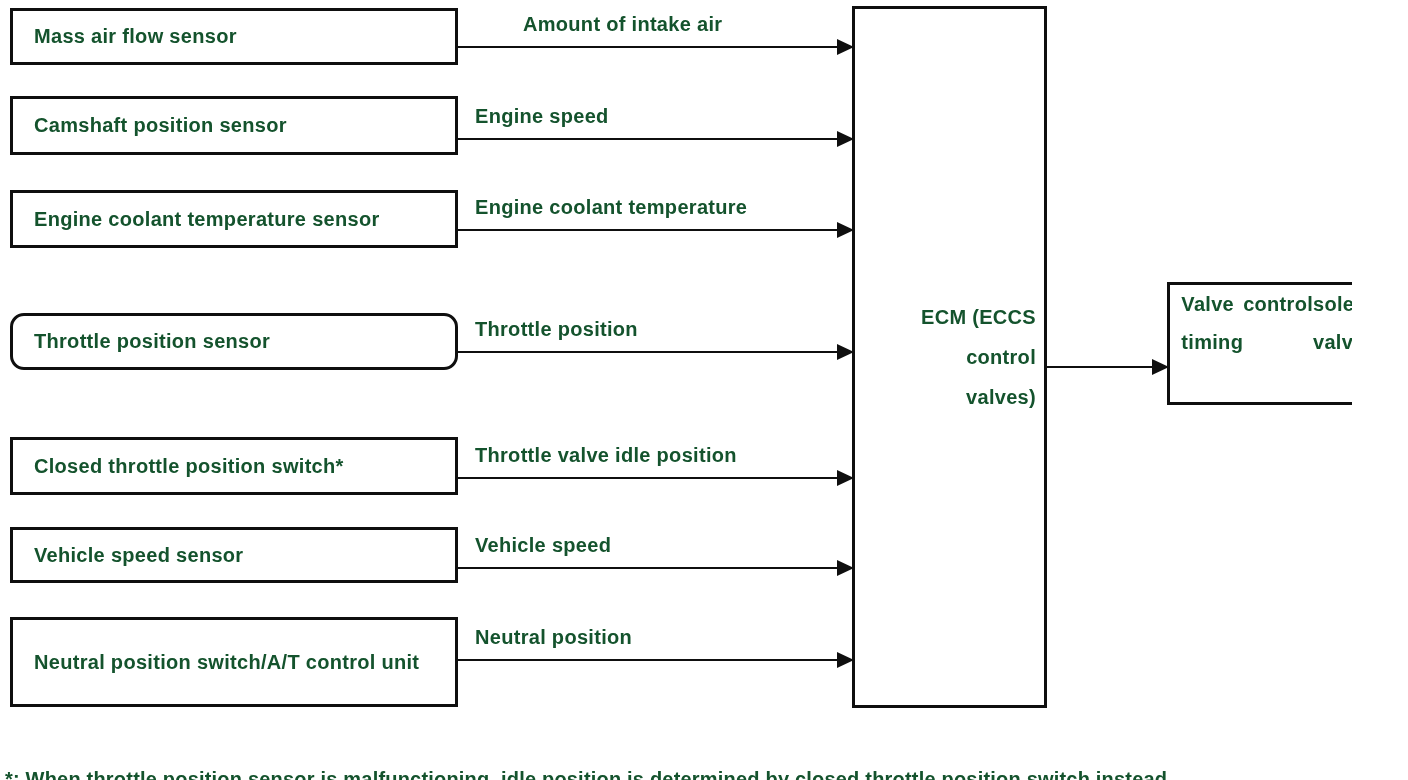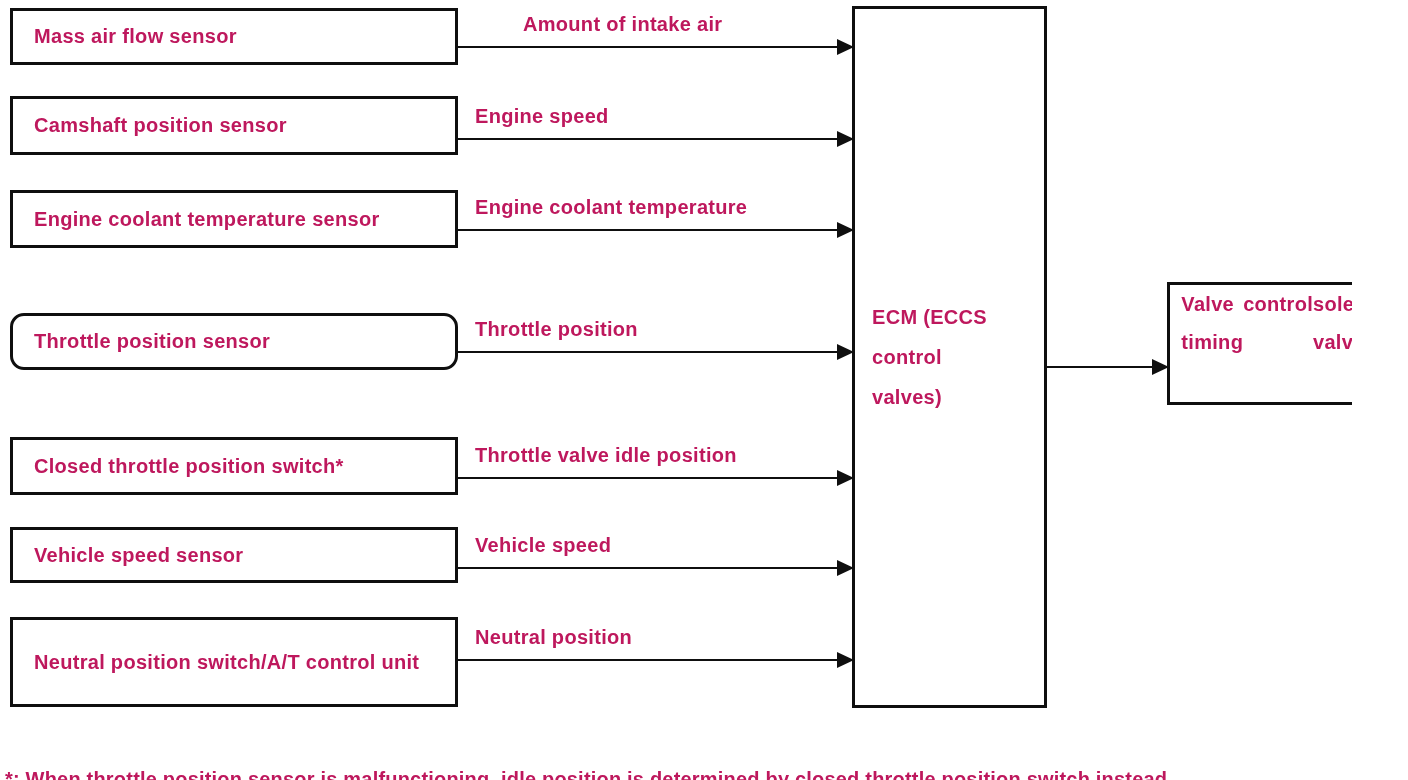--- a/index.html
+++ b/index.html
@@ -6,21 +6,21 @@
     margin: 0;
     padding: 0;
     background: #ffffff;
   }
   .canvas {
     position: relative;
     width: 1352px;
     height: 780px;
     background: #ffffff;
     font-family: "Liberation Sans", sans-serif;
-    color: #be185d;
+    color: #14532d;
     overflow: hidden;
   }
   .box {
     position: absolute;
     border: 3px solid #0f0f0f;
     background: #ffffff;
     box-sizing: border-box;
     display: flex;
     align-items: center;
     font-size: 20px;
@@ -84,21 +84,21 @@
   .l6 { top: 626px; }
 
   .ecm-box {
     left: 852px;
     top: 6px;
     width: 195px;
     height: 702px;
     padding-left: 17px;
     padding-right: 8px;
     flex-direction: column;
-    align-items: flex-start;
+    align-items: flex-end;
     justify-content: center;
     line-height: 40px;
   }
   .ecm-arrow {
     left: 1047px;
     top: 366px;
     width: 120px;
   }
   .output-box {
     left: 1167px;

